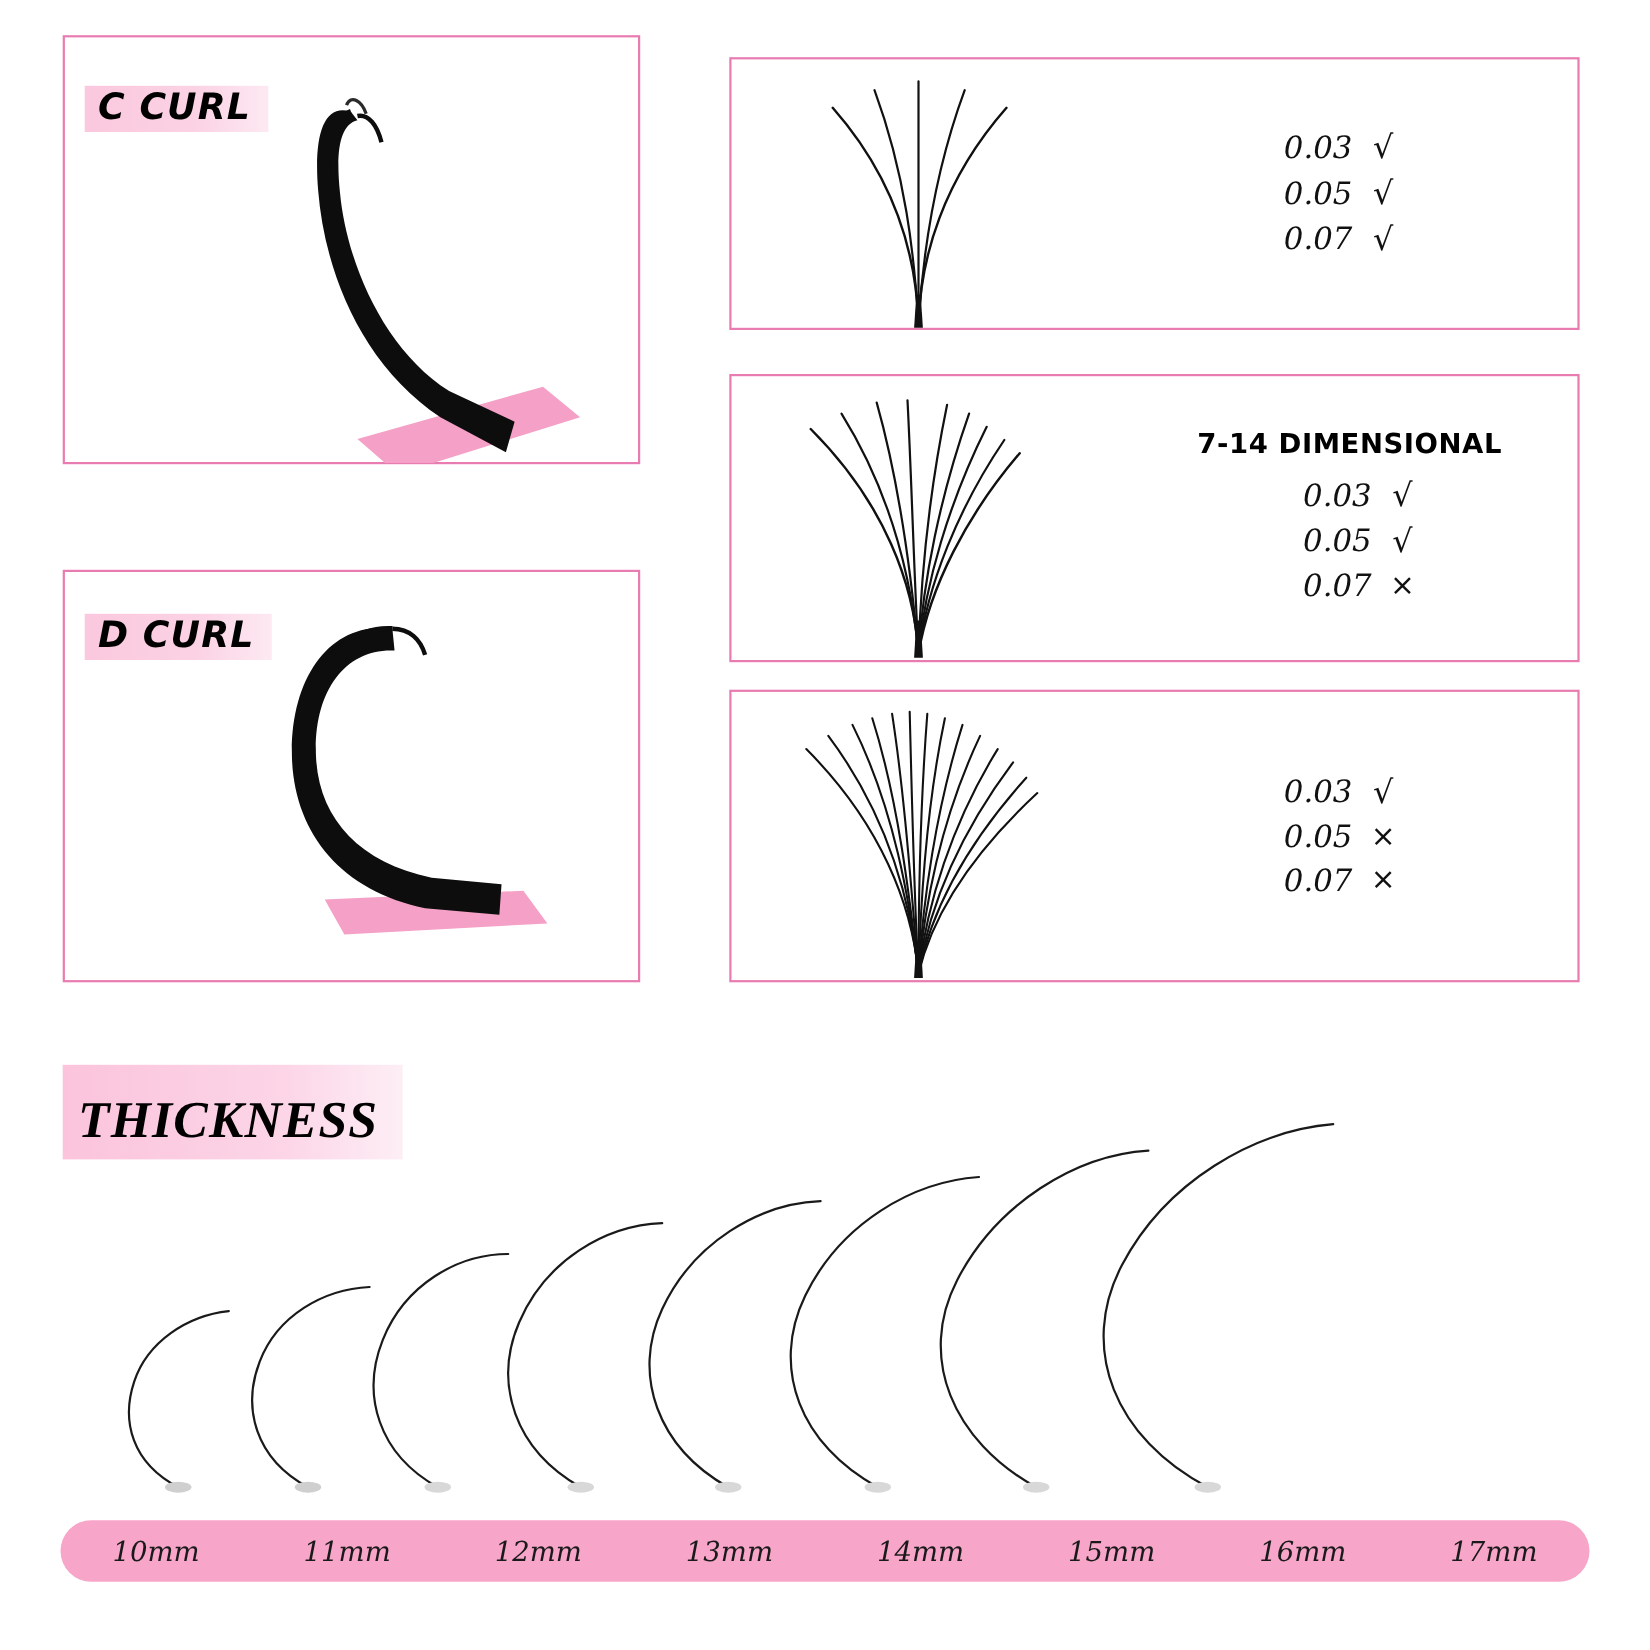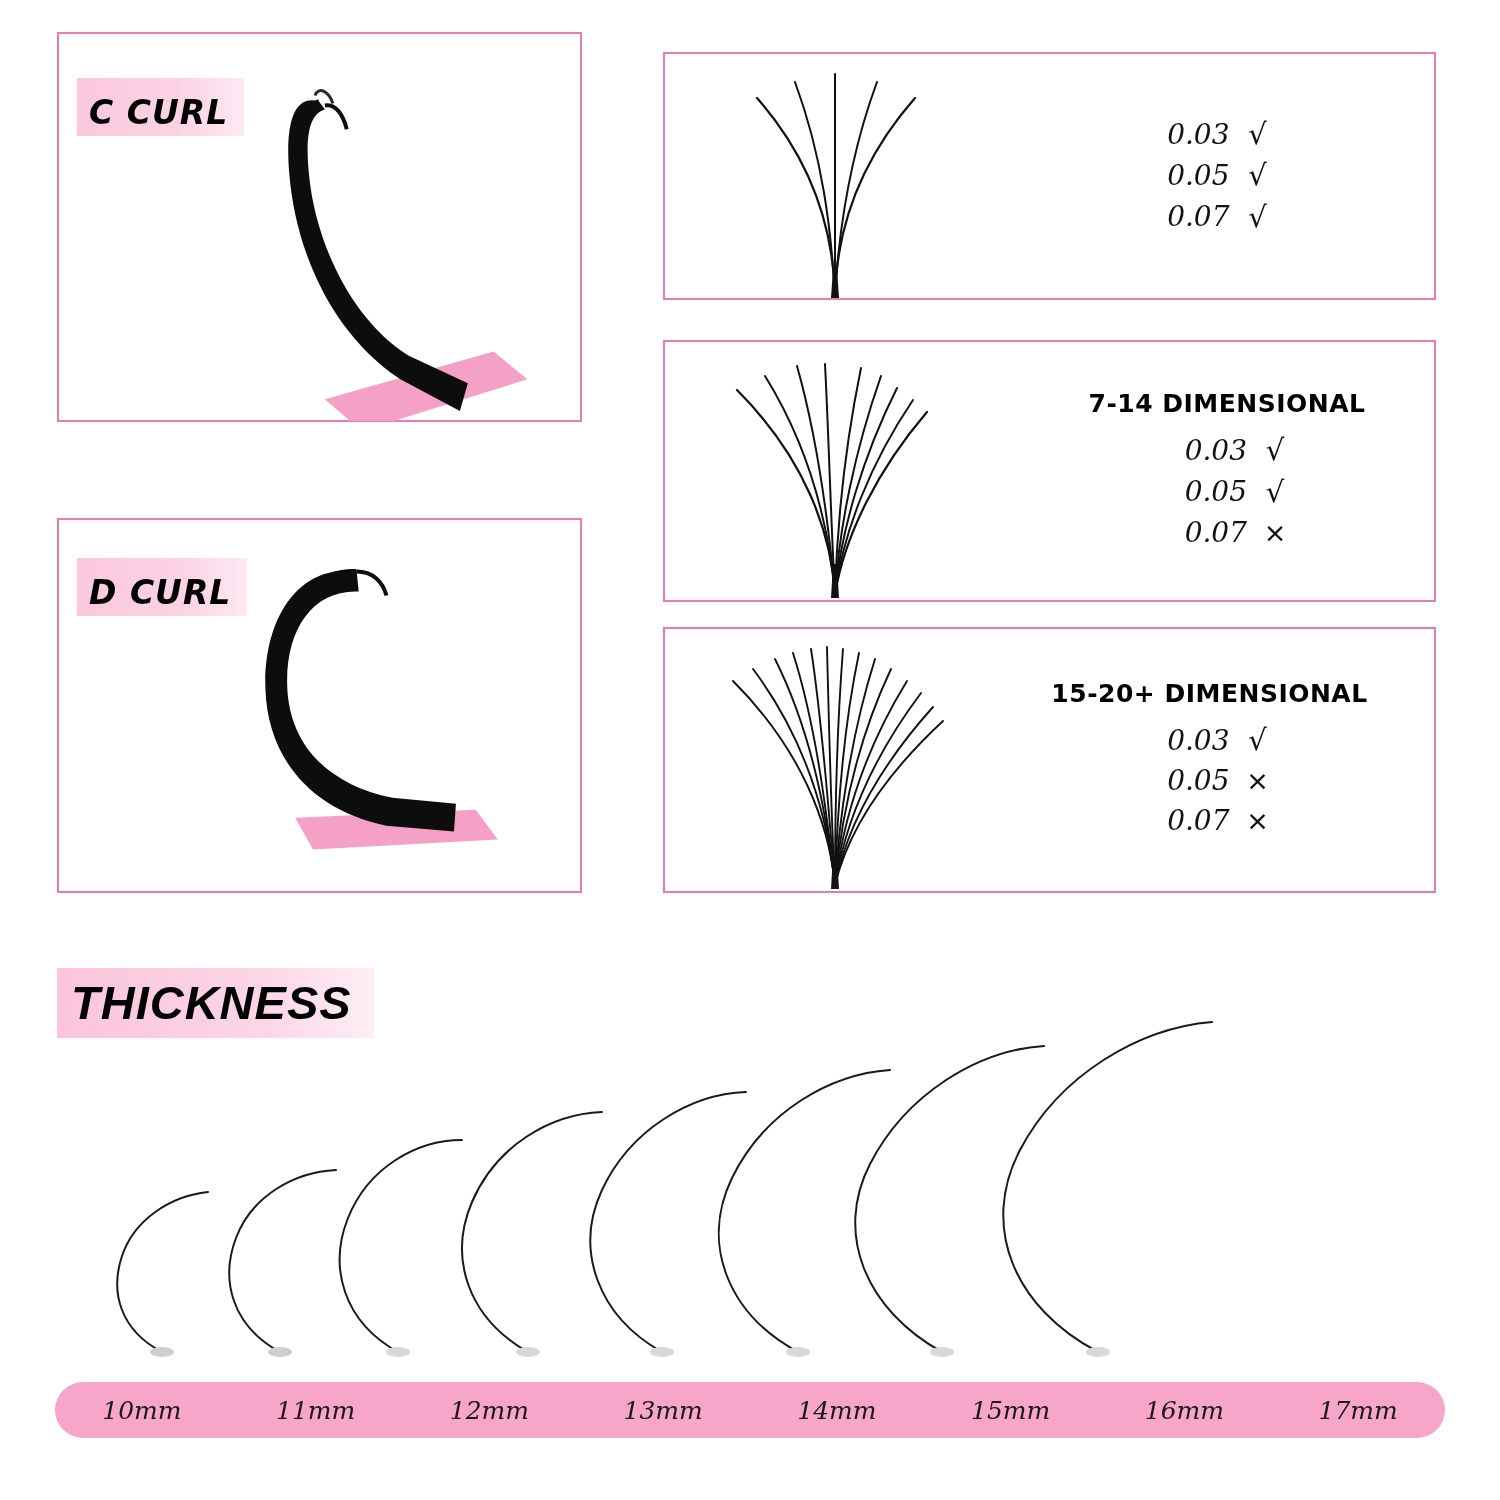--- a/index.html
+++ b/index.html
@@ -29,21 +29,21 @@
     box-sizing: border-box;
   }
   #curl-panel-c { left: 57px;  top: 32px;  width: 525px; height: 390px; }
   #curl-panel-d { left: 57px;  top: 518px; width: 525px; height: 375px; text-align: center; }
 
   .curl-label {
     position: absolute;
     left: 18px;
     top: 44px;
     background: linear-gradient(to right, #fbc8de 0%, #fbd2e4 60%, #fde9f2 100%);
-    padding: 16px 16px 4px 12px;
+    padding: 0 16px 4px 12px;
     font-family: "DejaVu Sans", sans-serif;
     font-weight: 700;
     font-style: italic;
     font-size: 33px;
     letter-spacing: 1px;
     color: #000000;
     line-height: 1.15;
   }
   #curl-panel-d .curl-label { top: 38px; }
 
@@ -98,22 +98,22 @@
   .spec-mark  { width: 56px; text-align: center; font-size: 29px; }
   .mark-yes { font-family: "DejaVu Sans", sans-serif; }
   .mark-no  { font-family: "DejaVu Sans", sans-serif; font-size: 27px; }
 
   
   #thickness-heading {
     position: absolute;
     left: 57px;
     top: 968px;
     background: linear-gradient(to right, #fbc4dc 0%, #fcd5e7 65%, #fdeef5 100%);
-    padding: 7px 22px 8px 14px;
-    font-family: Liberation Sans, sans-serif;
+    padding: 24px 22px 8px 14px;
+    font-family: Liberation Serif, serif;
     font-weight: 700;
     font-style: italic;
     font-size: 47px;
     letter-spacing: 1px;
     color: #000000;
   }
 
   #lash-row {
     position: absolute;
     left: 50px;
@@ -251,21 +251,20 @@
           <path d="M170,256 C176,190 192,112 226,40"></path>
           <path d="M170,256 C178,192 200,120 242,52"></path>
           <path d="M170,256 C180,194 208,128 256,64"></path>
           <path d="M170,256 C182,196 216,136 268,78"></path>
           <path d="M170,256 C184,198 222,144 278,92"></path>
         </g>
         <path d="M166,260 L174,260 L172,226 L168,226 Z" fill="#111111"></path>
       </svg>
     </div>
     <div class="dim-info">
-      <div class="dim-title">15-20+ DIMENSIONAL</div>
       <div class="spec-rows">
         <div class="spec-row">
           <span class="spec-value">0.03</span>
           <span class="spec-mark mark-yes">√</span>
         </div>
         <div class="spec-row">
           <span class="spec-value">0.05</span>
           <span class="spec-mark mark-no">×</span>
         </div>
         <div class="spec-row">

